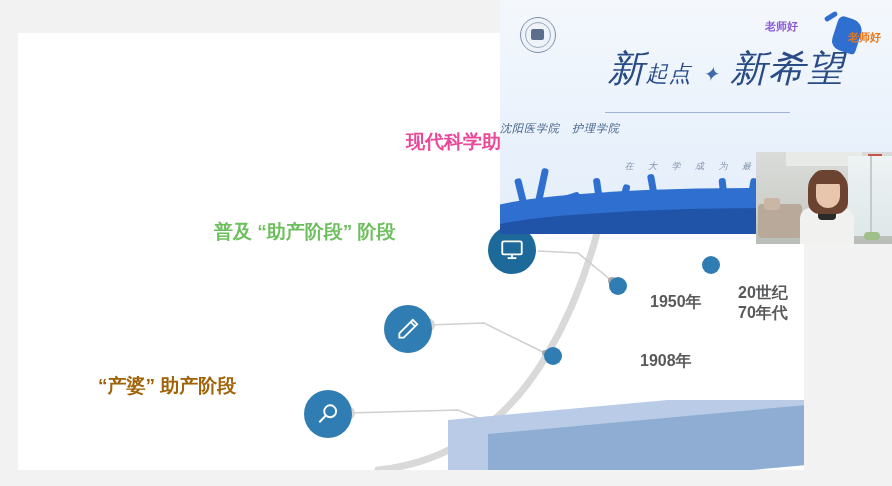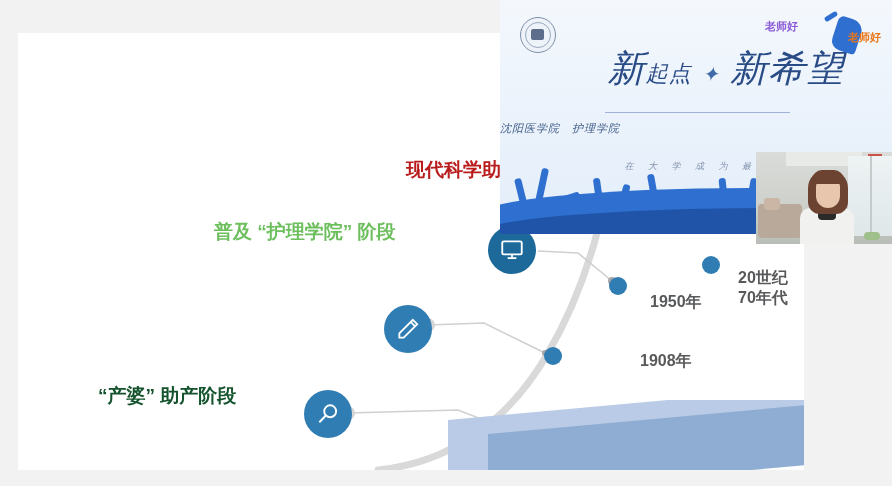--- a/index.html
+++ b/index.html
@@ -29,41 +29,41 @@
     box-shadow:3px 3px 4px rgba(0,0,0,.25);
     display:flex;align-items:center;justify-content:center;
   }
   .title-banner span{
     font-size:23px;font-weight:bold;color:#111;letter-spacing:1px;
     text-shadow:1px 1px 1px rgba(255,255,255,.8);
   }
 
   
   .stage-label{position:absolute;font-size:19px;font-weight:bold;white-space:nowrap;}
-  .sl-modern{left:388px;top:124px;color:#b91c1c;}
+  .sl-modern{left:388px;top:96px;color:#ec4899;}
   .sl-newmethod{left:196px;top:186px;color:#6dbf5e;}
   .sl-prof{left:172px;top:258px;color:#f6b034;}
-  .sl-midwife{left:80px;top:350px;color:#14532d;}
+  .sl-midwife{left:80px;top:340px;color:#a16207;}
 
   
   .icon-circle{position:absolute;border-radius:50%;background:#2f7db3;
     display:flex;align-items:center;justify-content:center;}
   .ic-monitor{left:470px;top:193px;width:48px;height:48px;background:#1d6a9a;}
   .ic-pencil{left:366px;top:272px;width:48px;height:48px;}
   .ic-search{left:286px;top:357px;width:48px;height:48px;}
 
   
   svg.links{position:absolute;left:0;top:0;width:786px;height:437px;overflow:visible;}
 
   
   .tl-text{position:absolute;font-size:16px;font-weight:bold;color:#58595b;white-space:nowrap;}
   .tl-han{left:525px;top:395px;font-weight:normal;color:#3b3b3b;font-size:16px;}
   .tl-1908{left:622px;top:318px;}
   .tl-1950{left:632px;top:259px;}
-  .tl-20c{left:720px;top:235px;line-height:20px;text-align:right;}
+  .tl-20c{left:720px;top:250px;line-height:20px;text-align:right;}
 
   
   .overlay{
     position:absolute;left:500px;top:0;width:452px;height:234px;
     background:#eef4fb;overflow:hidden;font-style:italic;
   }
   .ov-top{position:absolute;left:0;top:0;width:100%;height:100%;
     background:linear-gradient(180deg,#f4f8fd 0%,#e9f1fb 60%,#e3eefa 100%);}
   .ov-seal{position:absolute;left:20px;top:17px;width:34px;height:34px;border-radius:50%;
     border:1.5px solid #7d8ea8;background:#eef3fa;}
@@ -146,21 +146,21 @@
       <circle cx="594" cy="248" r="4" fill="#a7a7a7"></circle>
 
       <circle cx="493" cy="397" r="9" fill="#2f7db3"></circle>
       <circle cx="535" cy="323" r="9" fill="#2f7db3"></circle>
       <circle cx="600" cy="253" r="9" fill="#2f7db3"></circle>
       <circle cx="693" cy="232" r="9" fill="#2f7db3"></circle>
     </svg>
 
 
     <div class="stage-label sl-modern">现代科学助</div>
-    <div class="stage-label sl-newmethod">普及 “护理学院” 阶段</div>
+    <div class="stage-label sl-newmethod">普及 “助产阶段” 阶段</div>
     <div class="stage-label sl-midwife">“产婆” 助产阶段</div>
 
     <div class="icon-circle ic-monitor">
       <svg width="26" height="26" viewBox="0 0 24 24" fill="none" stroke="#ffffff" stroke-width="1.7">
         <rect x="3" y="4" width="18" height="12" rx="1.5"></rect>
         <line x1="12" y1="16" x2="12" y2="19"></line>
         <line x1="8" y1="19.5" x2="16" y2="19.5"></line>
       </svg>
     </div>
     <div class="icon-circle ic-pencil">

